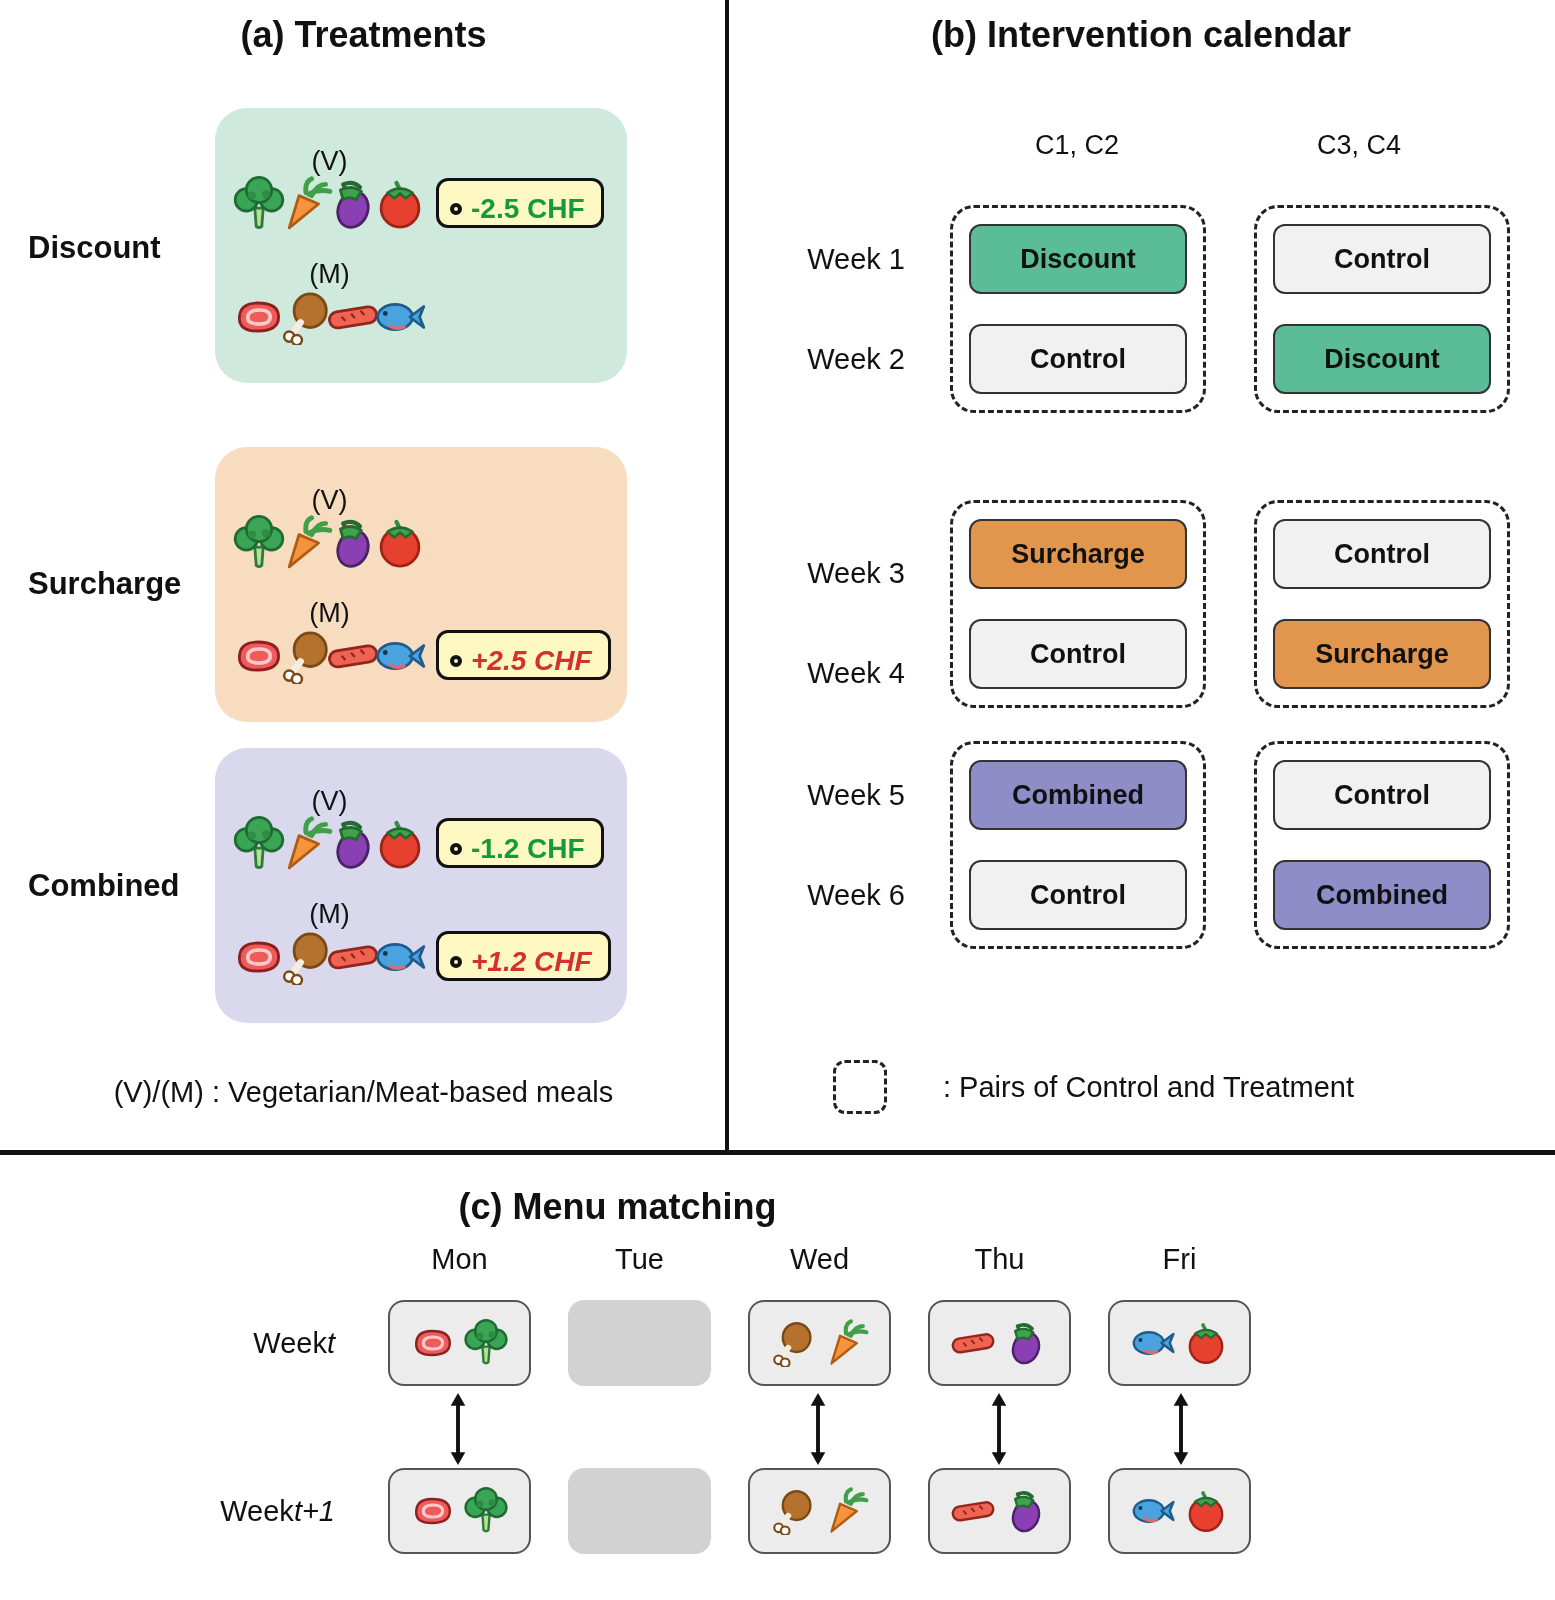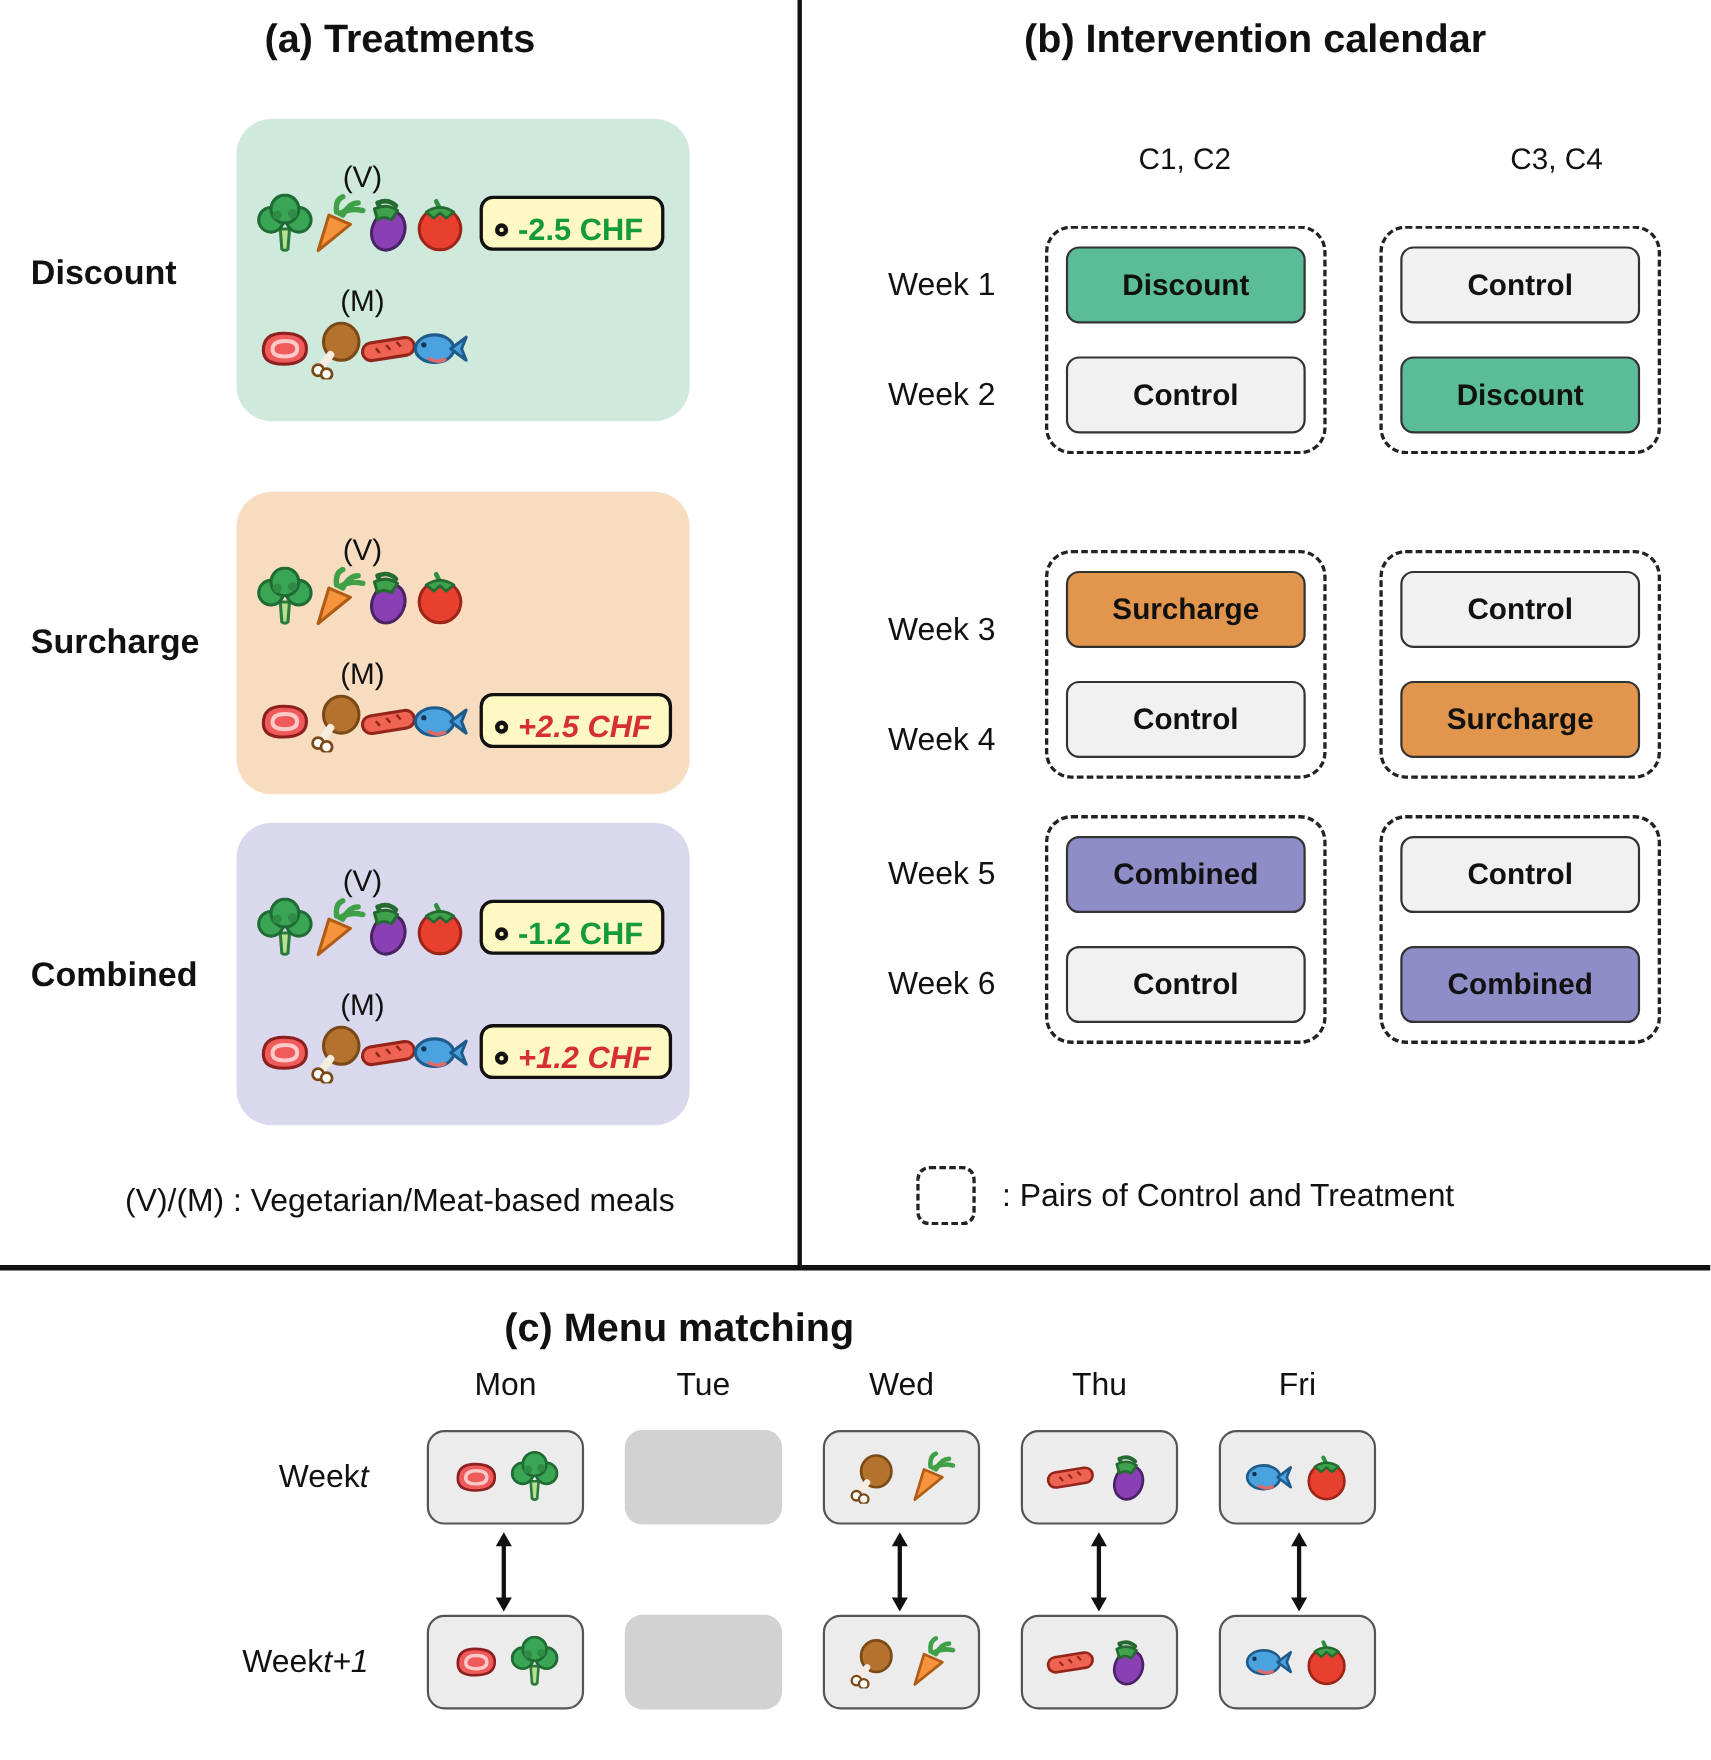--- a/index.html
+++ b/index.html
@@ -51,21 +51,21 @@
   .tag-hole { width: 12px; height: 12px; border: 4px solid #111; border-radius: 50%; margin-right: 9px; }
   .tag-text { font-size: 28px; font-weight: 700; white-space: nowrap; }
   .tag-text.green { color: var(--tag-green); }
   .tag-text.red { color: var(--tag-red); font-style: italic; }
 
   .footnote-a { position: absolute; left: 0; width: 727px; top: 1076px; text-align: center; font-size: 29px; }
 
   
   .cohort-header { position: absolute; top: 130px; width: 254px; text-align: center; font-size: 27px; }
   #cohort-1 { left: 950px; }
-  #cohort-2 { left: 1288px; }
+  #cohort-2 { left: 1232px; }
 
   .pair-group { position: absolute; left: 735px; display: flex; }
   #group-1 { top: 205px; }
   #group-2 { top: 500px; align-items: flex-end; }
   #group-3 { top: 741px; }
 
   .week-col { width: 170px; margin-top: 19px; display: flex; flex-direction: column; gap: 30px; }
   .week-label { height: 70px; display: flex; align-items: center; justify-content: flex-end; font-size: 29px; }
 
   .dashed-box {
@@ -77,21 +77,21 @@
   .cell {
     width: 218px; height: 70px; border: 2px solid #333; border-radius: 12px;
     display: flex; align-items: center; justify-content: center;
     font-size: 27px; font-weight: 700;
   }
   .cell.discount  { background: var(--discount); }
   .cell.surcharge { background: var(--surcharge); }
   .cell.combined  { background: var(--combined); }
   .cell.control   { background: var(--control); }
 
-  .legend-b { position: absolute; left: 833px; top: 1060px; display: flex; align-items: center; gap: 24px; }
+  .legend-b { position: absolute; left: 833px; top: 1060px; display: flex; align-items: center; gap: 56px; }
   .legend-swatch { width: 54px; height: 54px; border: 3px dashed #222; border-radius: 12px; }
   .legend-text { font-size: 29px; }
 
   
   .day-header-row { position: absolute; left: 388px; top: 1243px; display: flex; gap: 37px; }
   .day-header { width: 143px; text-align: center; font-size: 29px; }
 
   .menu-row { position: absolute; left: 388px; display: flex; gap: 37px; }
   #menu-row-t  { top: 1300px; }
   #menu-row-t1 { top: 1468px; }

